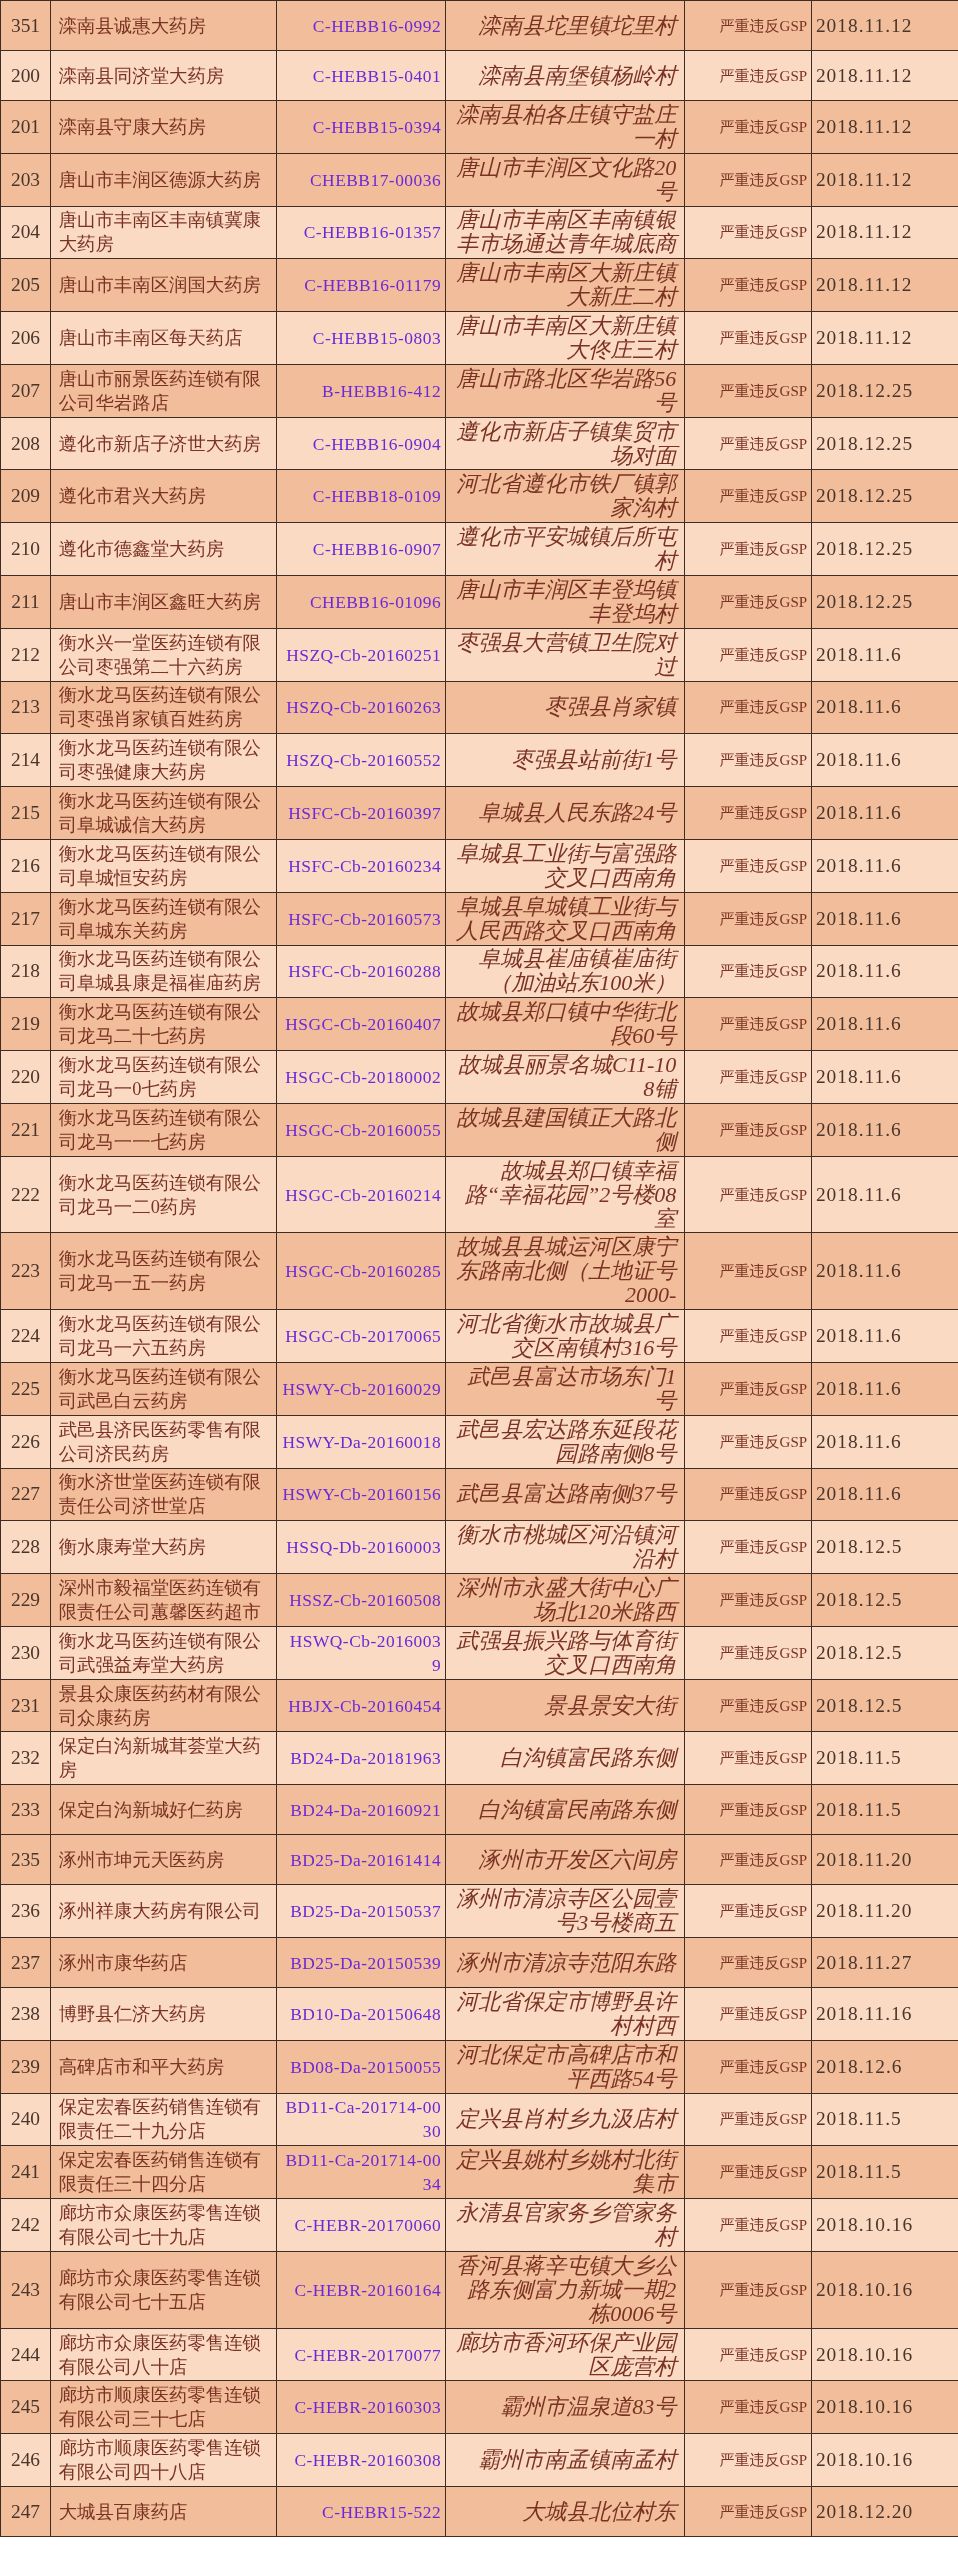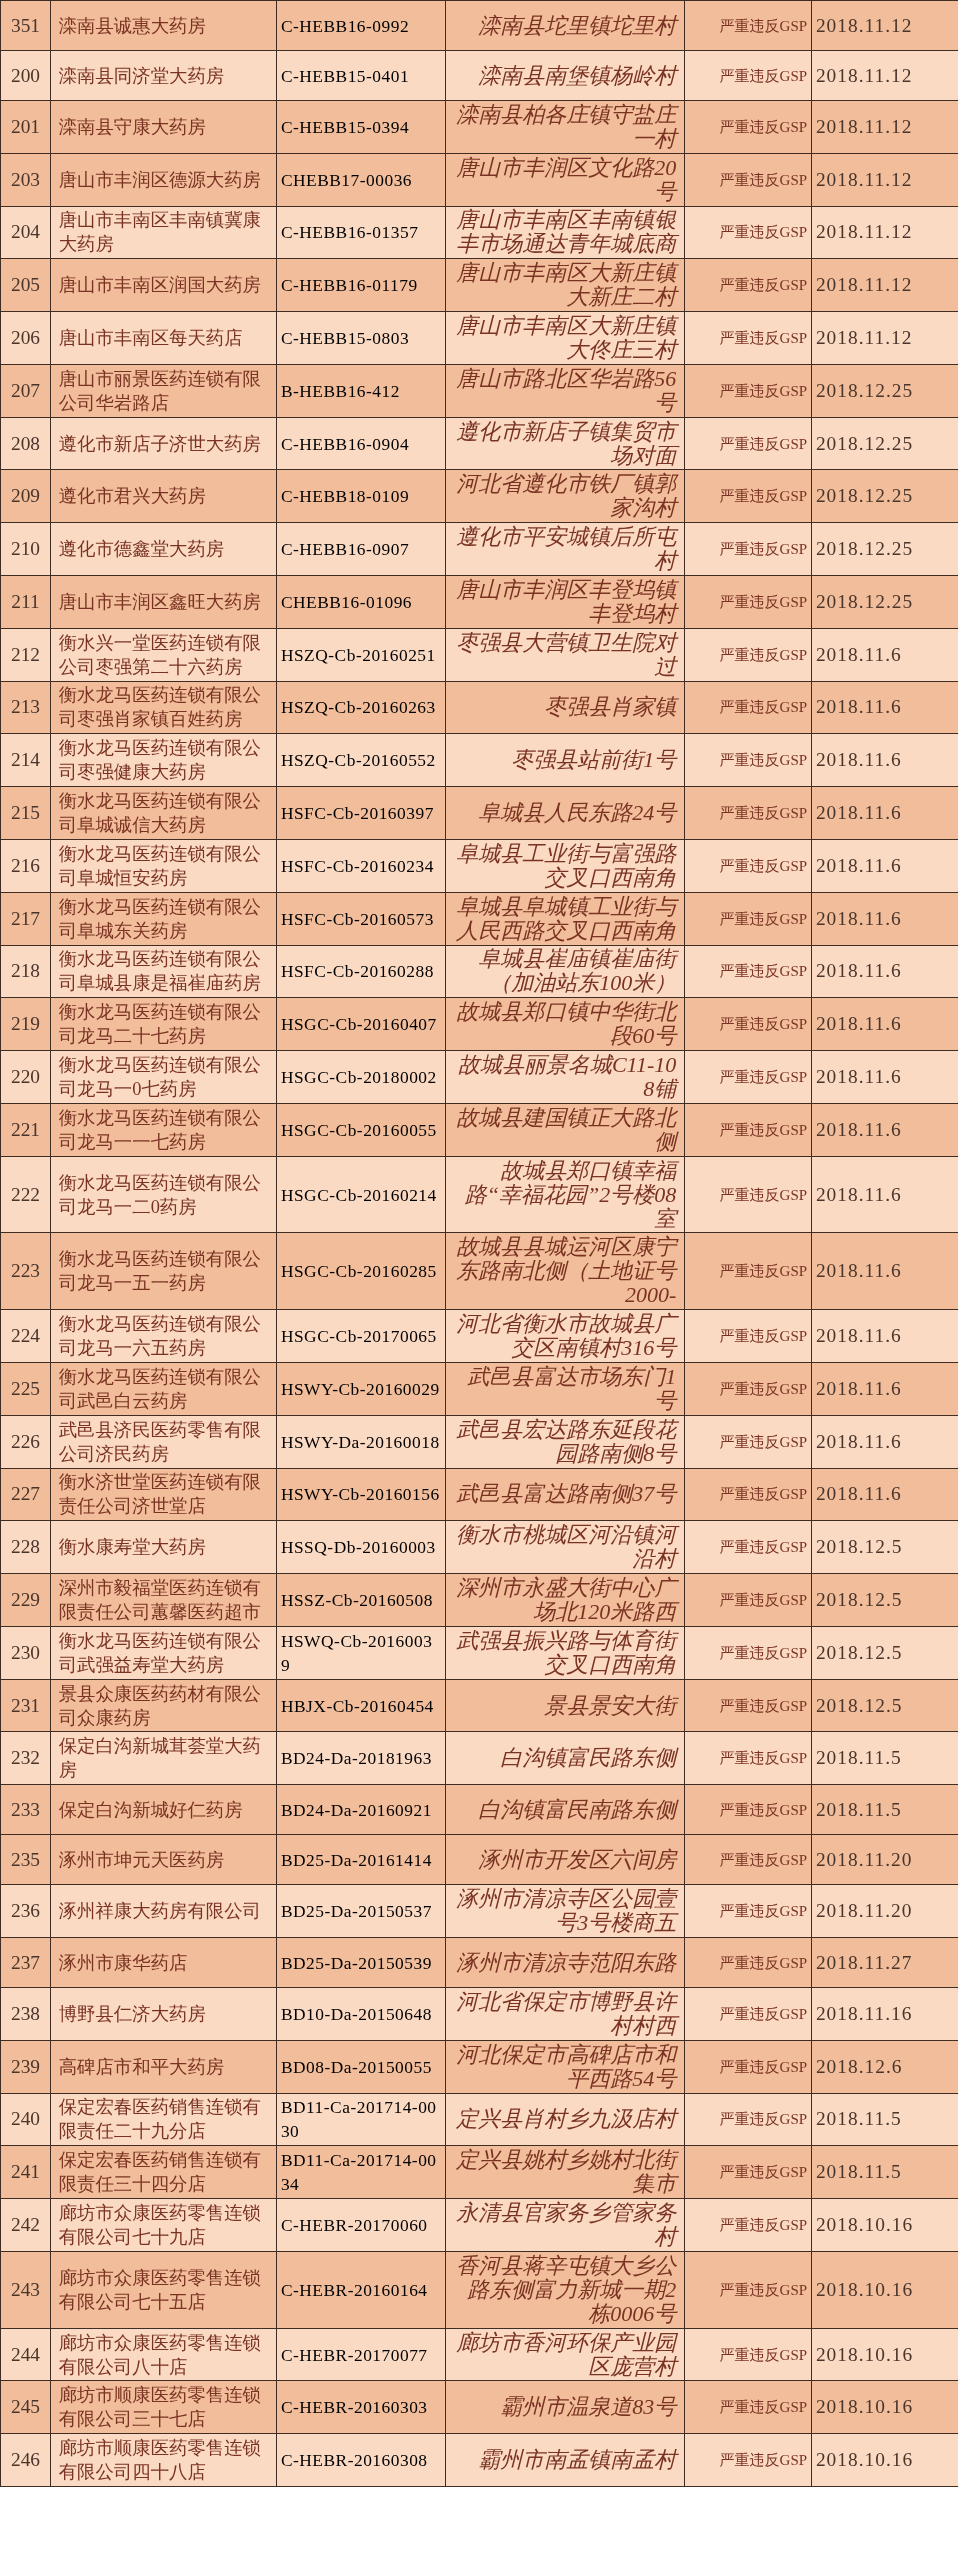--- a/index.html
+++ b/index.html
@@ -45,23 +45,23 @@
     font-size: 19.4px;
     color: #4a352b;
   }
   td.col-name {
     text-align: left;
     padding: 1.9px 7.7px;
     font-size: 18.4px;
     color: #7a3322;
   }
   td.col-license {
-    text-align: left;
+    text-align: right;
     font-size: 17.4px;
-    color: #000000;
+    color: #6d28d9;
     letter-spacing: 0.5px;
   }
   td.col-address {
     text-align: right;
     padding: 1.9px 7.7px;
     font-size: 22px;
     color: #7a3322;
     font-style: italic;
   }
   td.col-violation {
@@ -451,16 +451,24 @@
           <td class="col-date">2018.10.16</td>
         </tr>
         <tr class="light">
           <td class="col-no">246</td>
           <td class="col-name">廊坊市顺康医药零售连锁有限公司四十八店</td>
           <td class="col-license">C-HEBR-20160308</td>
           <td class="col-address">霸州市南孟镇南孟村</td>
           <td class="col-violation">严重违反GSP</td>
           <td class="col-date">2018.10.16</td>
         </tr>
+        <tr class="dark">
+          <td class="col-no">247</td>
+          <td class="col-name">大城县百康药店</td>
+          <td class="col-license">C-HEBR15-522</td>
+          <td class="col-address">大城县北位村东</td>
+          <td class="col-violation">严重违反GSP</td>
+          <td class="col-date">2018.12.20</td>
+        </tr>
       </tbody>
   </table>
 </div>
 
 
 </body></html>

